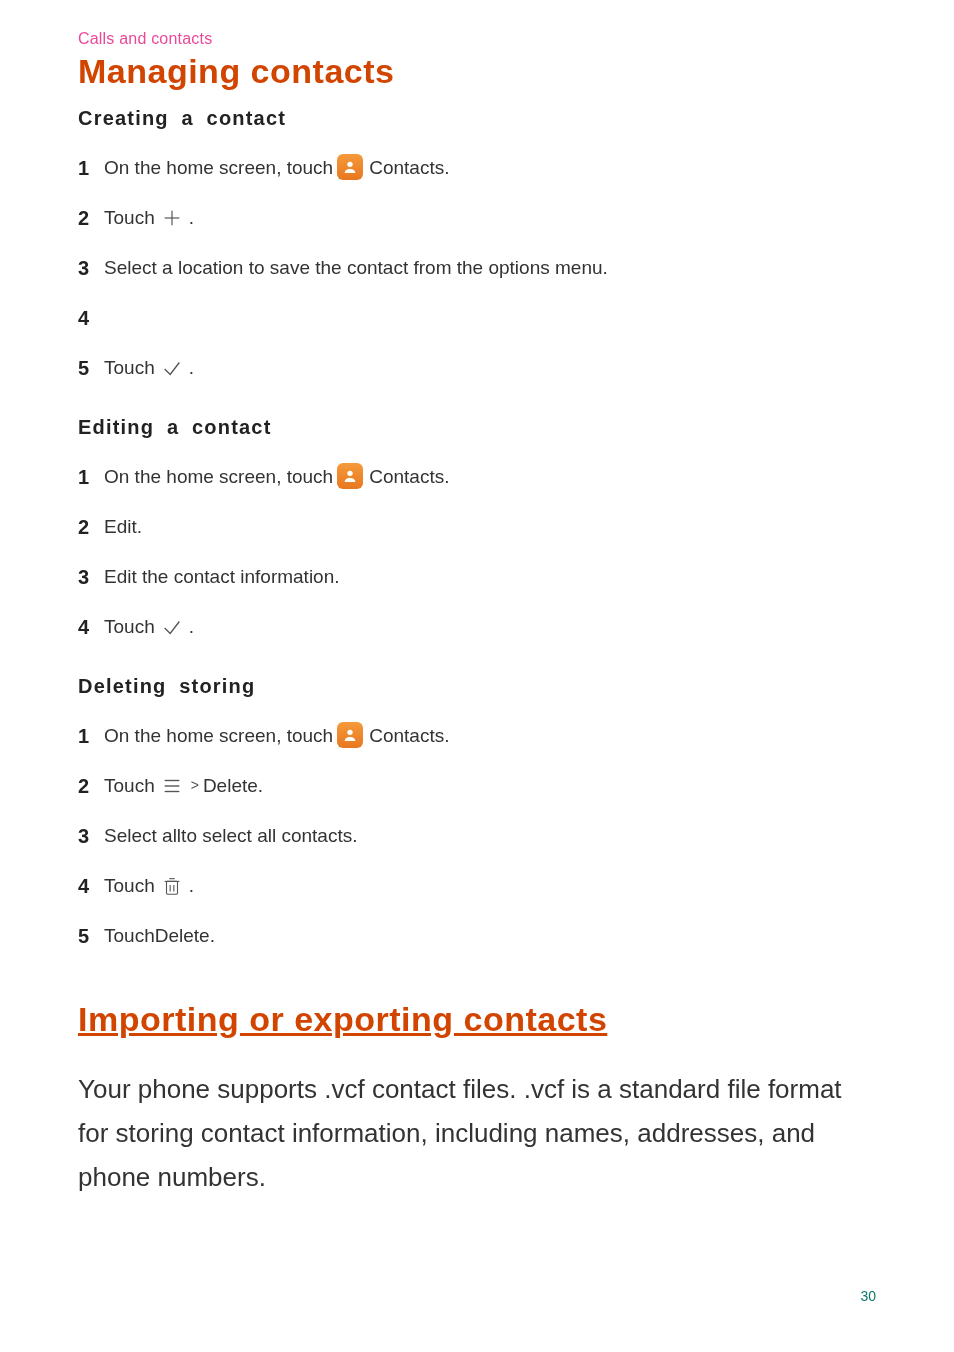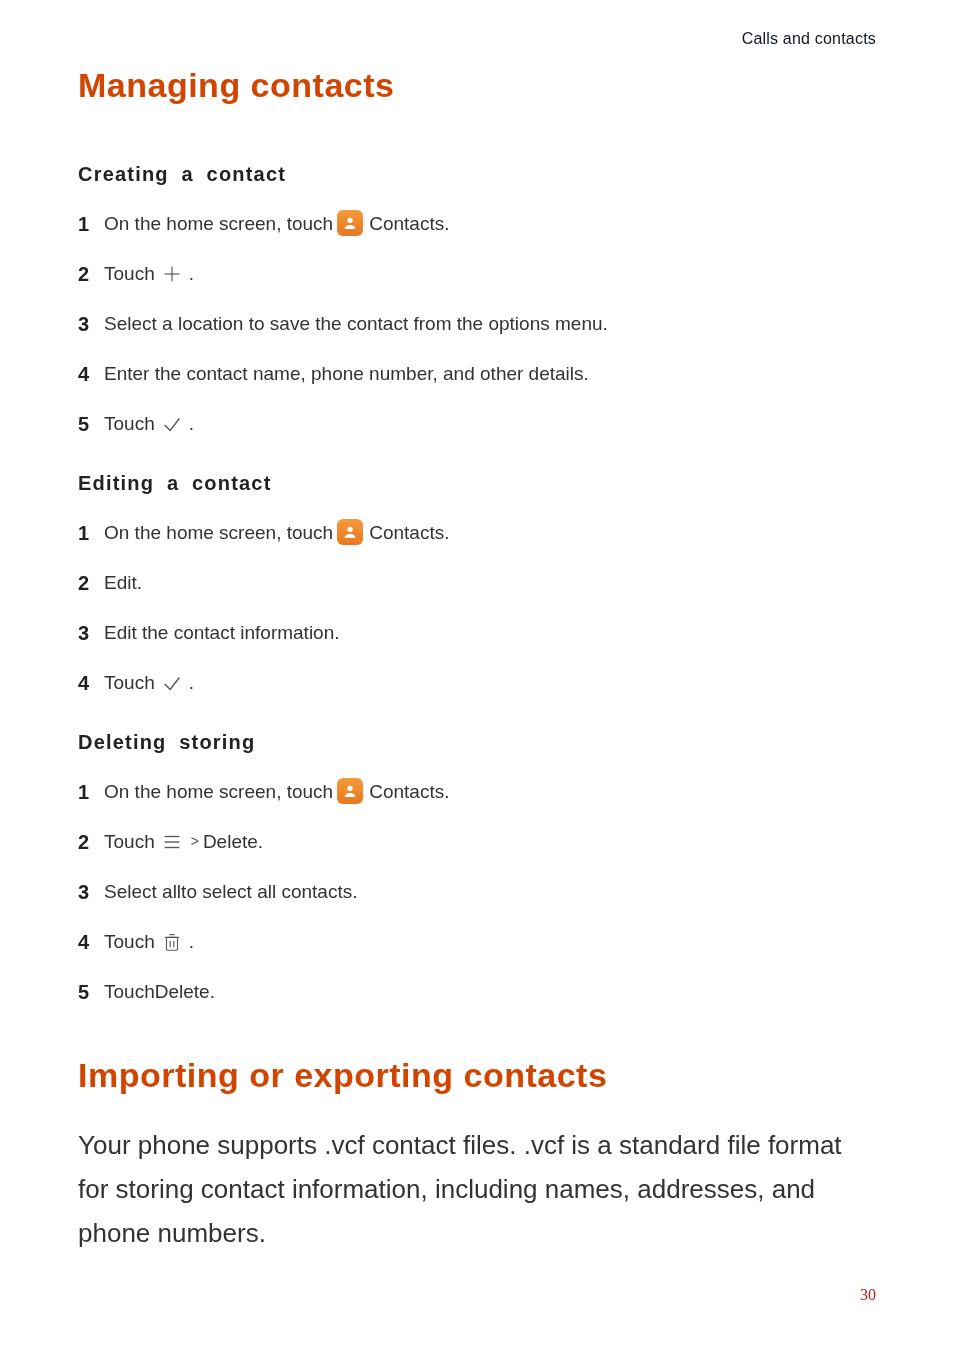--- a/index.html
+++ b/index.html
@@ -10,36 +10,37 @@
     body {
       width: 954px;
       height: 1352px;
       background: #ffffff;
       font-family: "Segoe UI", "Helvetica Neue", Arial, sans-serif;
       color: #333333;
       position: relative;
       padding: 30px 78px 0 78px;
     }
     .header-line {
-      text-align: right;
+      text-align: left;
       font-size: 16px;
-      color: #0f172a;
-      margin-bottom: 18px;
+      color: #ec4899;
+      margin-bottom: 4px;
       letter-spacing: 0.2px;
     }
     h1 {
       color: #d14500;
       font-size: 34px;
       font-weight: 700;
-      margin-bottom: 58px;
+      margin-bottom: 16px;
       letter-spacing: 0.5px;
     }
     h1.second {
       margin-top: 50px;
       margin-bottom: 28px;
+      text-decoration: underline;
     }
     h2 {
       color: #222222;
       font-size: 20px;
       font-weight: 700;
       margin-bottom: 24px;
       letter-spacing: 1.2px;
       word-spacing: 6px;
     }
     ol {
@@ -103,23 +104,22 @@
     }
     .paragraph {
       font-size: 26px;
       color: #333333;
       line-height: 1.7;
     }
     .page-number {
       position: absolute;
       bottom: 48px;
       right: 78px;
-      font-size: 16px;
-      color: #b91c1c;
-      font-family: Liberation Serif, serif;
+      font-size: 14px;
+      color: #0f766e;
     }
   </style>
 </head>
 <body>
 
 <div class="header-line">Calls and contacts</div>
 
 <h1>Managing contacts</h1>
 
 <h2>Creating a contact</h2>
@@ -146,21 +146,20 @@
         </svg>
     </span>
     <span>.</span>
   </li>
   <li>
     <span class="num">3</span>
     <span>Select a location to save the contact from the options menu.</span>
   </li>
   <li>
     <span class="num">4</span>
-    <span>Enter the contact name, phone number, and other details.</span>
   </li>
   <li>
     <span class="num">5</span>
     <span>Touch </span>
     <span class="inline-icon check-icon">
       <svg viewBox="0 0 24 24" stroke-width="1.5">
           <polyline points="4,13 10,19 20,6"></polyline>
         </svg>
     </span>
     <span>.</span>

